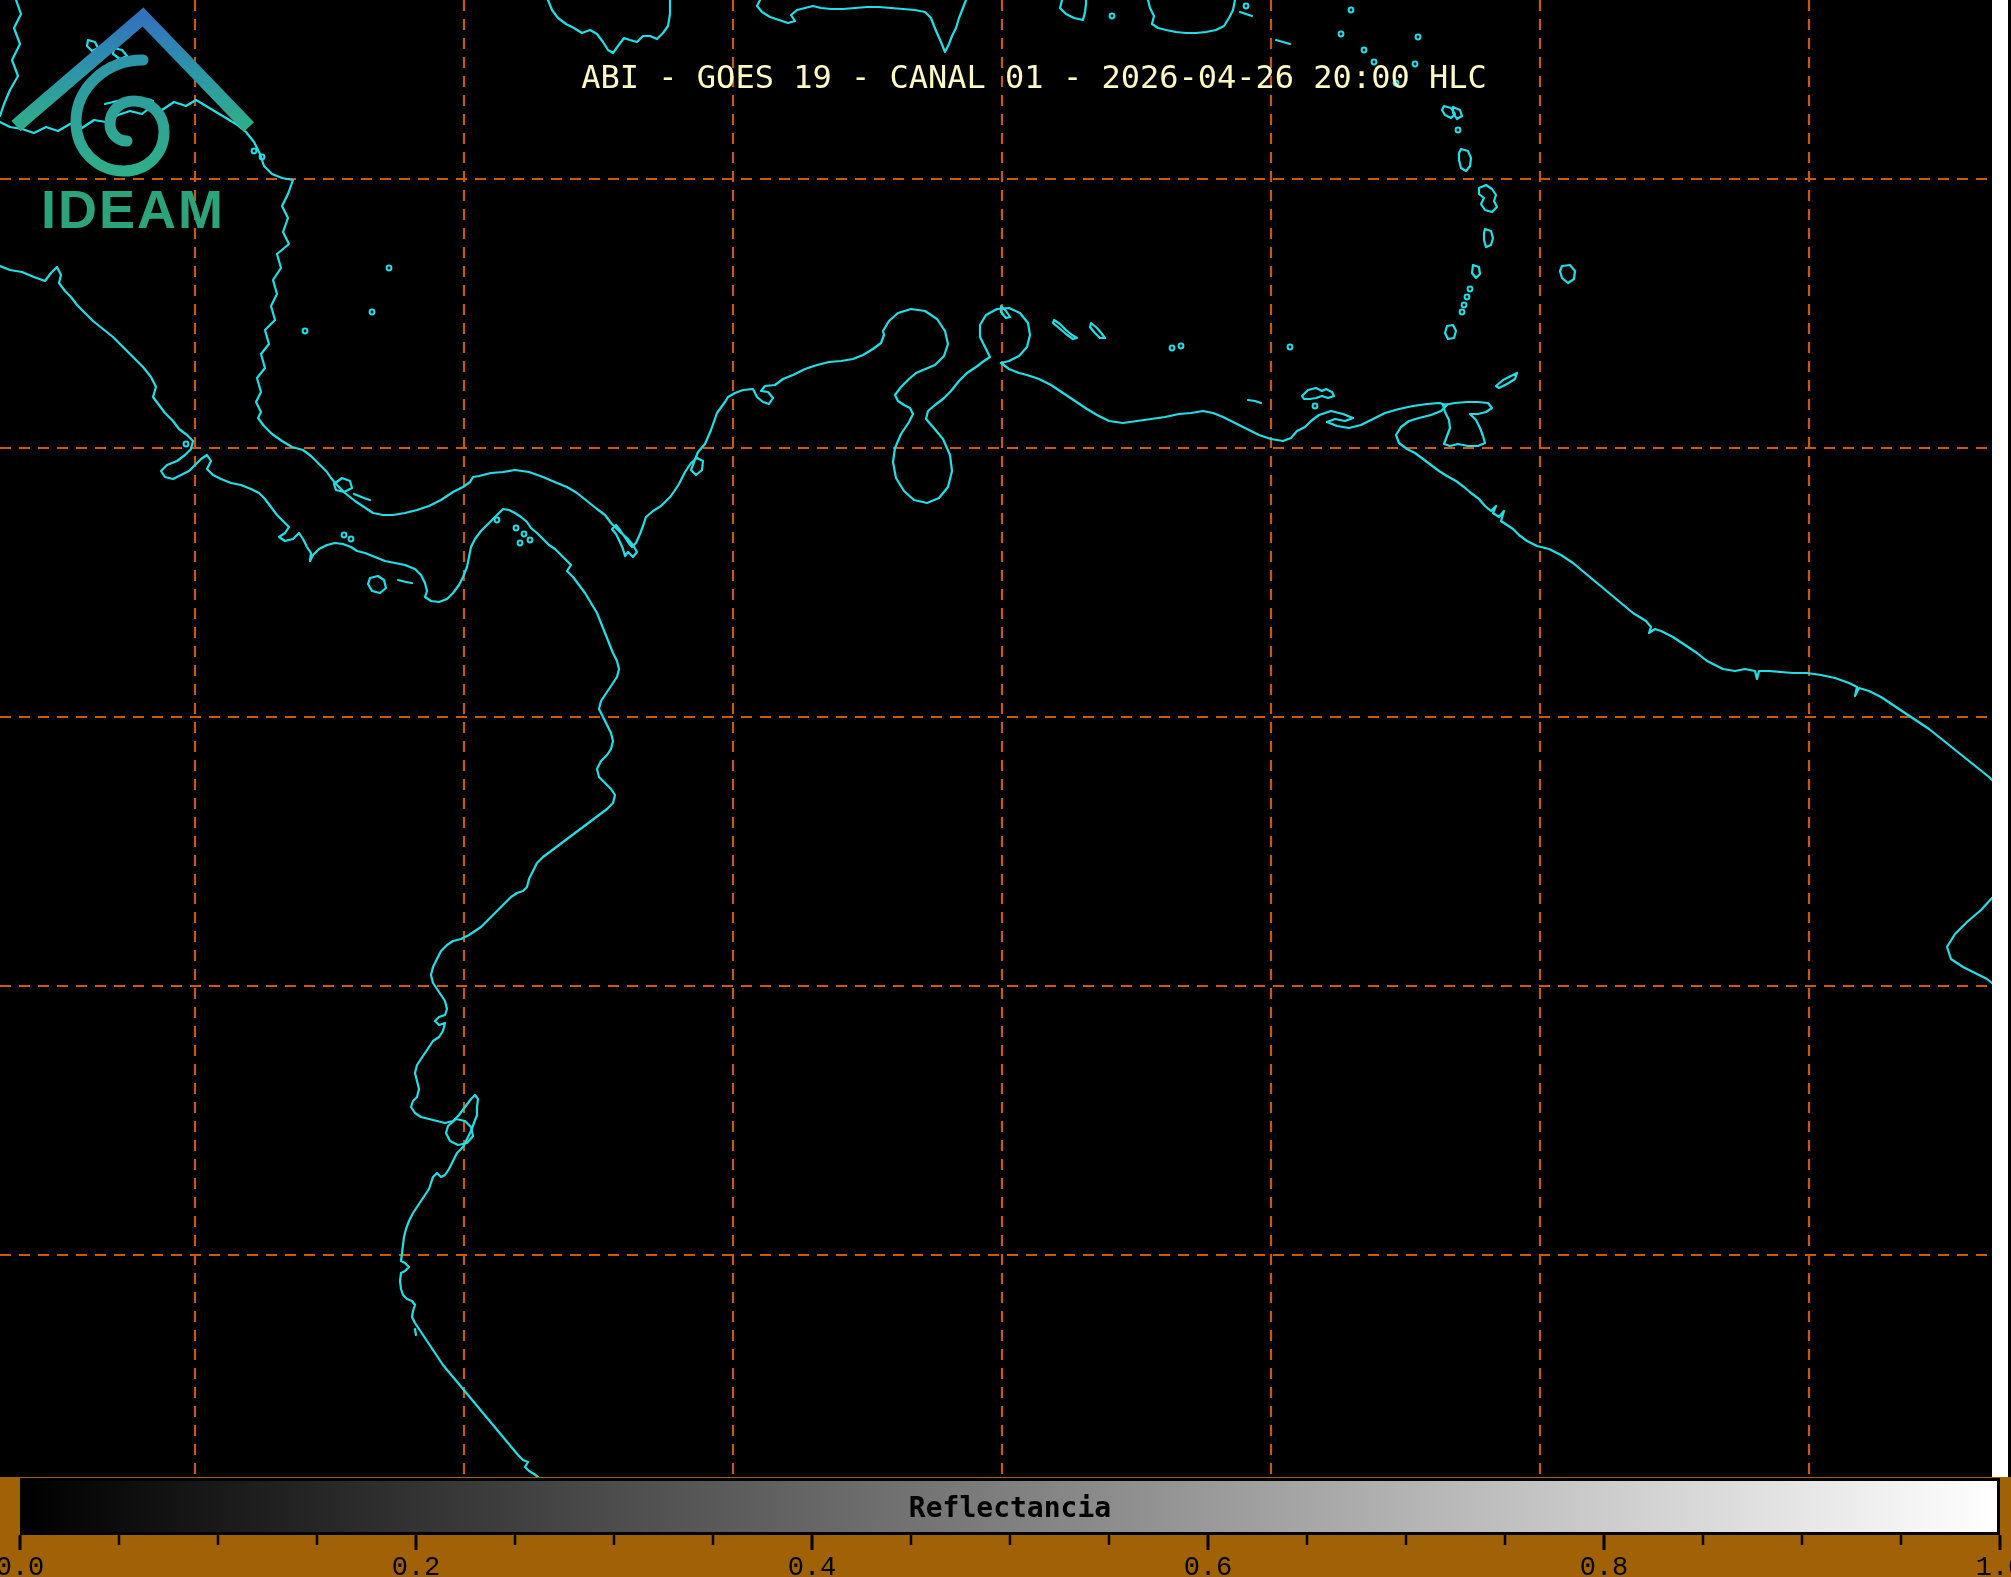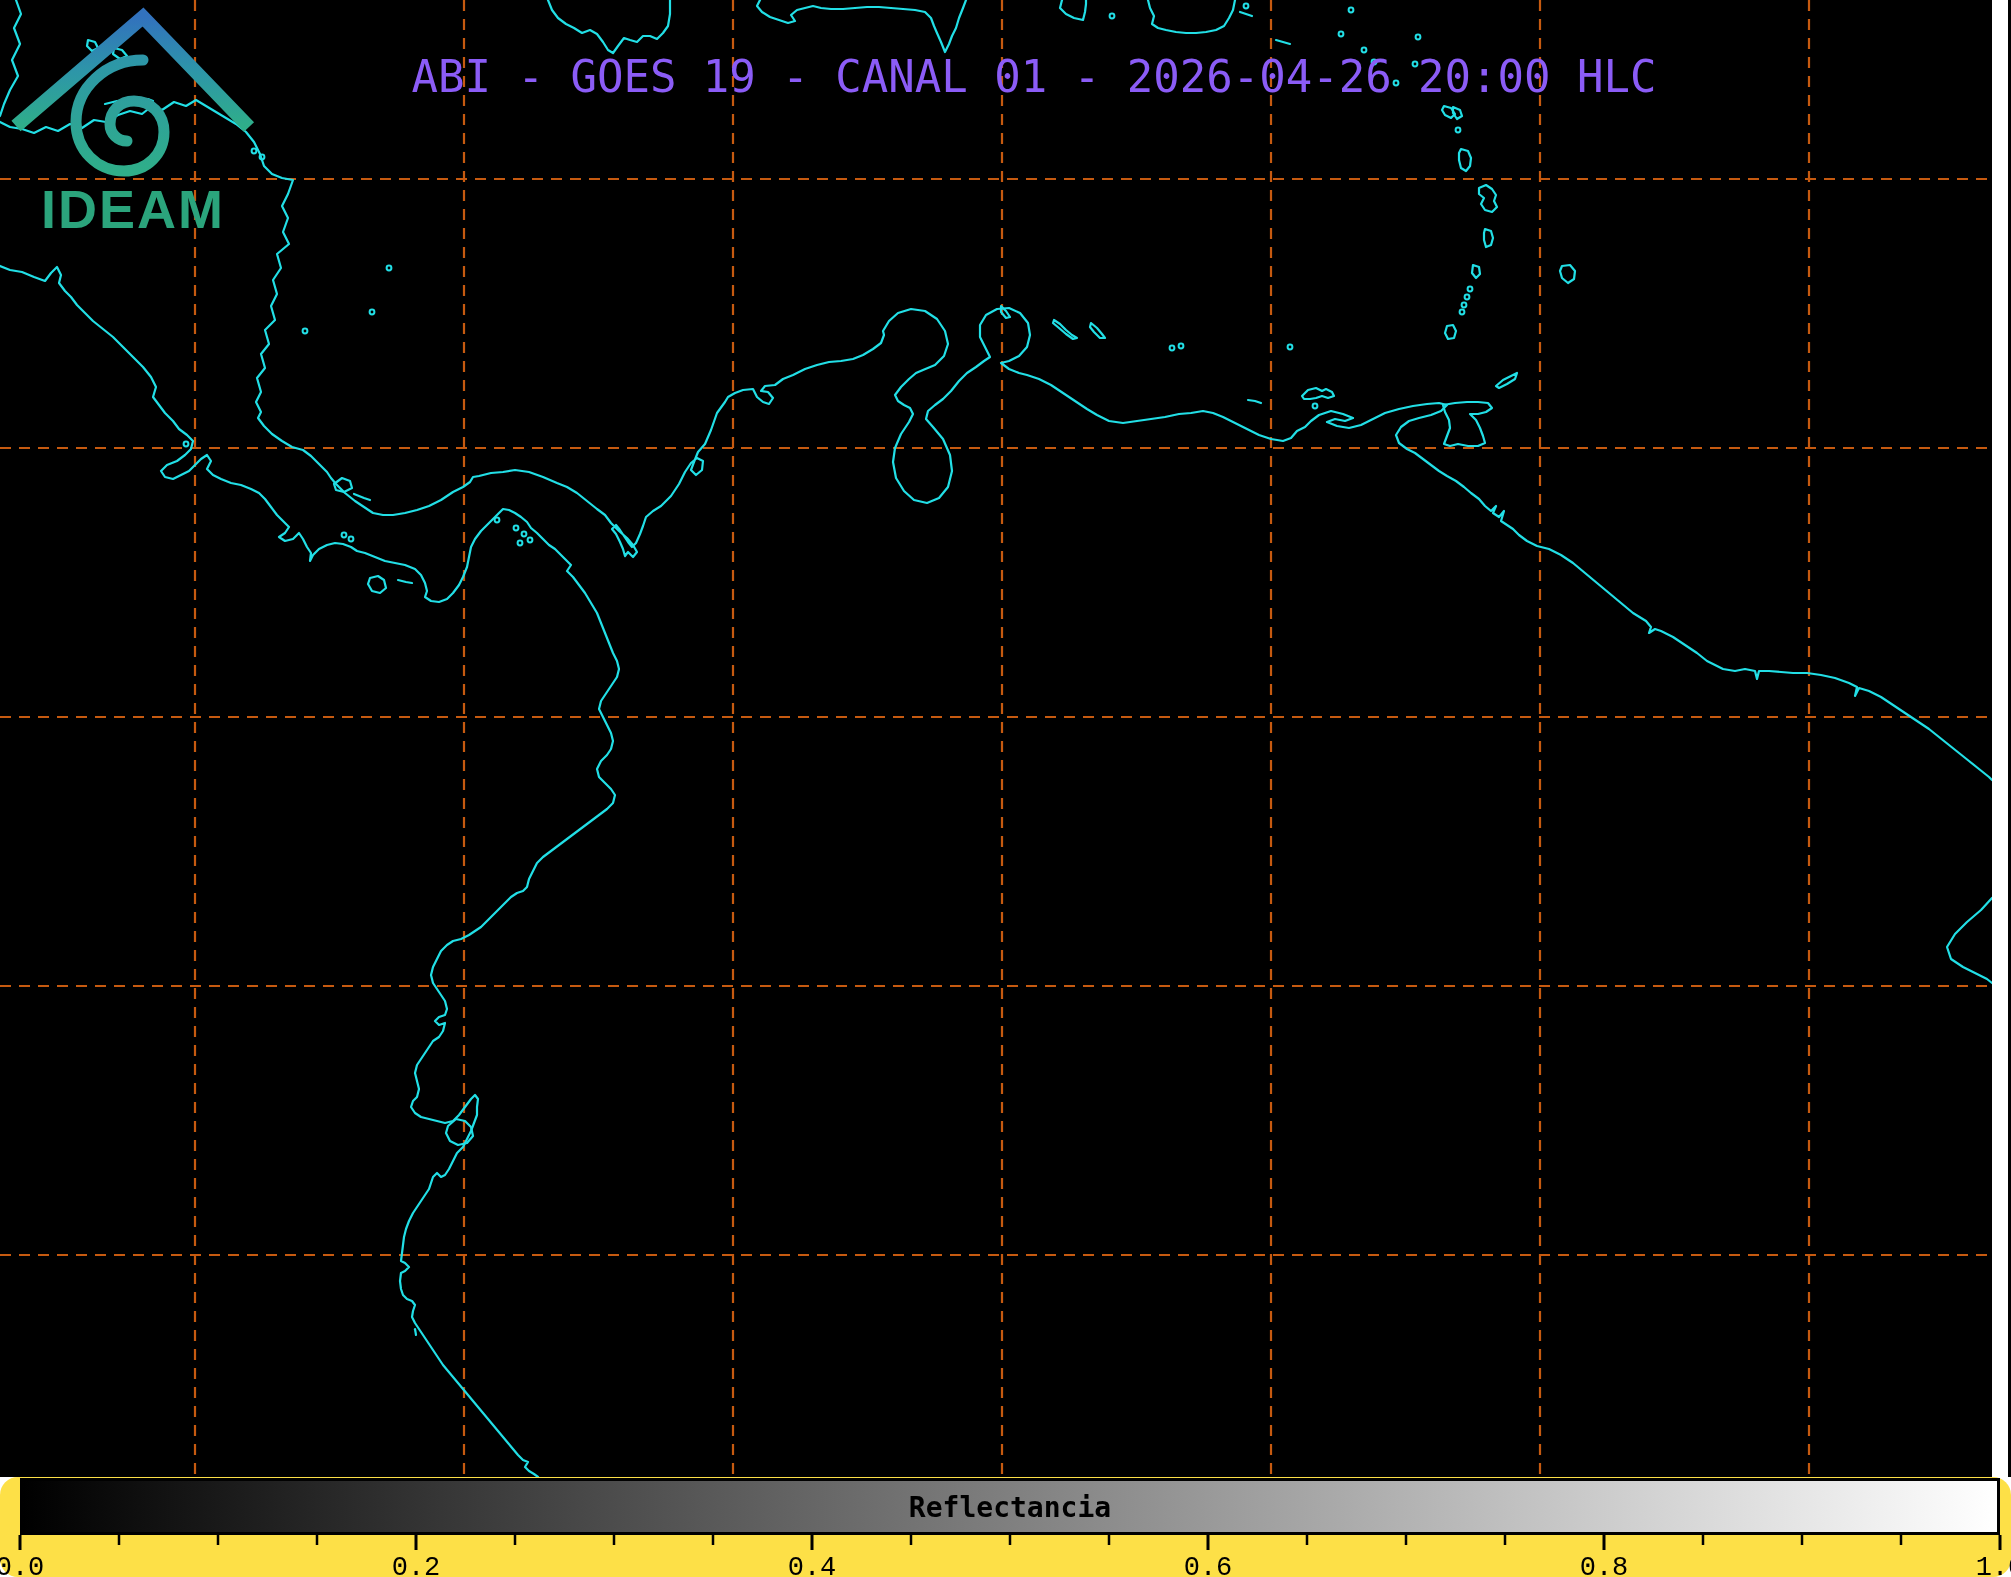--- a/index.html
+++ b/index.html
@@ -1,25 +1,25 @@
 <!DOCTYPE html>
 <html><head>
 <meta charset="utf-8">
 <style>
   html,body{margin:0;padding:0;background:#222;}
   .fig{position:relative;width:2011px;height:1577px;overflow:hidden;background:#fff;
        font-family:"DejaVu Sans Mono","Liberation Mono",monospace;}
   .map{position:absolute;left:0;top:0;width:2011px;height:1477px;background:#000;}
   .map svg{position:absolute;left:0;top:0;}
   .map-title{position:absolute;left:1034px;top:60px;transform:translateX(-50%);
-       white-space:nowrap;color:#8b5cf6;font-size:44px;line-height:34px;font-weight:normal;}
+       white-space:nowrap;color:#fef9c3;font-size:32px;line-height:34px;font-weight:normal;}
   .logo{position:absolute;left:1645px;top:1236px;}
   .logo text{font-family:"Liberation Sans","DejaVu Sans",sans-serif;font-weight:bold;
        letter-spacing:2px;}
-  .cbar-area{position:absolute;left:0;top:1477px;width:2011px;height:100px;background:#fde047;border-radius:18px;}
+  .cbar-area{position:absolute;left:0;top:1477px;width:2011px;height:100px;background:#a16207;}
   .cbar{position:absolute;left:20px;top:1px;width:1980px;height:57px;box-sizing:border-box;
        border:3px solid #000;background:linear-gradient(to right,#000,#fff);}
   .cbar-label{position:absolute;left:1010px;top:14px;transform:translateX(-50%);
        font-size:28px;font-weight:bold;color:#000;white-space:nowrap;}
   .cbar-ticks{position:absolute;left:0;top:58px;}
   .cbar-ticklabels{position:absolute;left:0;top:76px;width:2011px;height:24px;font-family:Liberation Mono, monospace;}
   .cbar-ticklabels span{position:absolute;top:0;transform:translateX(-50%);
        font-size:27px;color:#000;white-space:nowrap;}
   .coast{fill:none;stroke-width:2.2;stroke-linejoin:round;stroke-linecap:round;}
   .grid{fill:none;stroke-width:2.2;}

